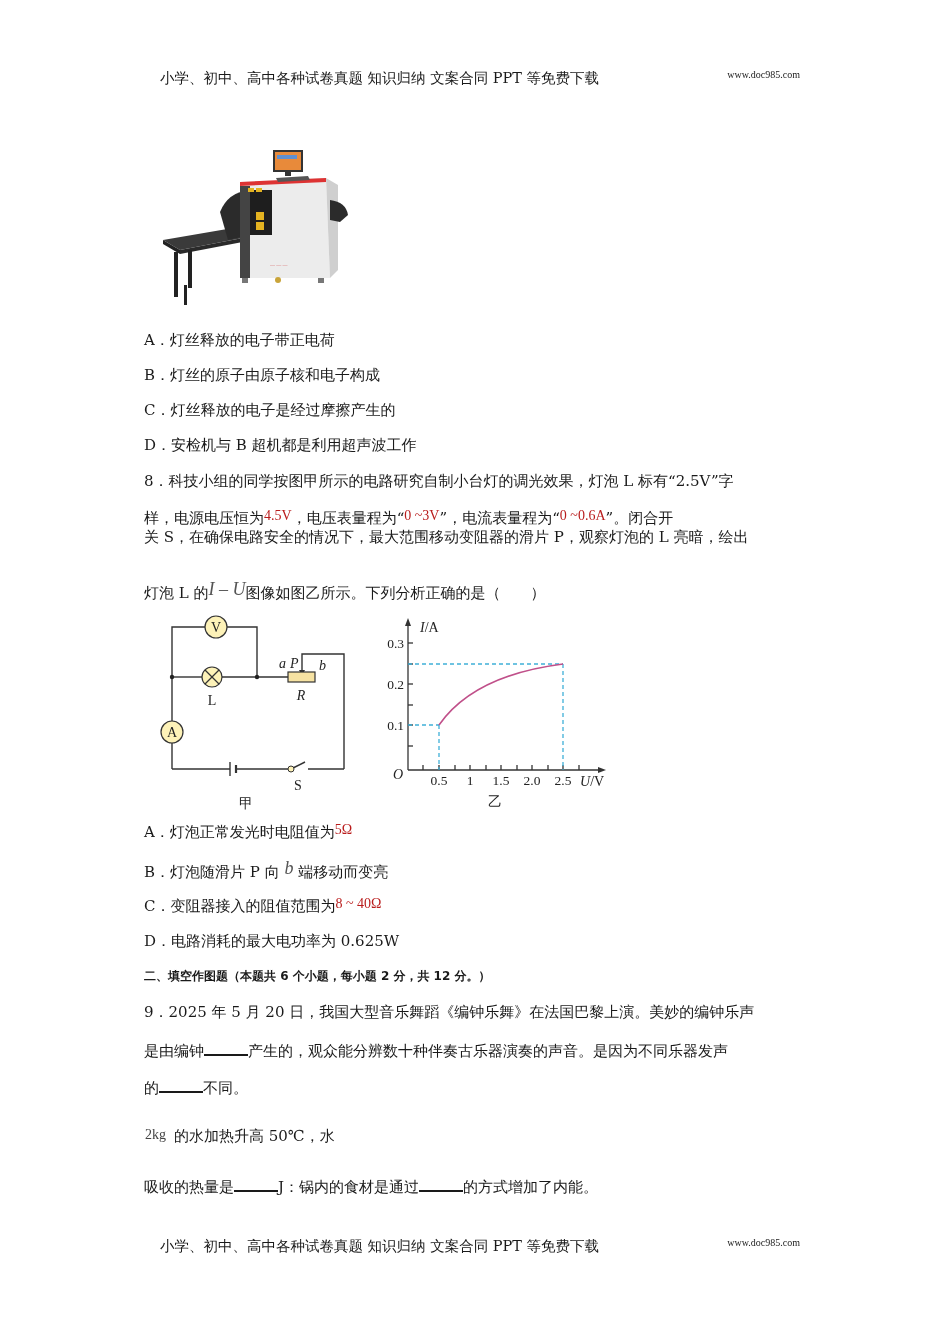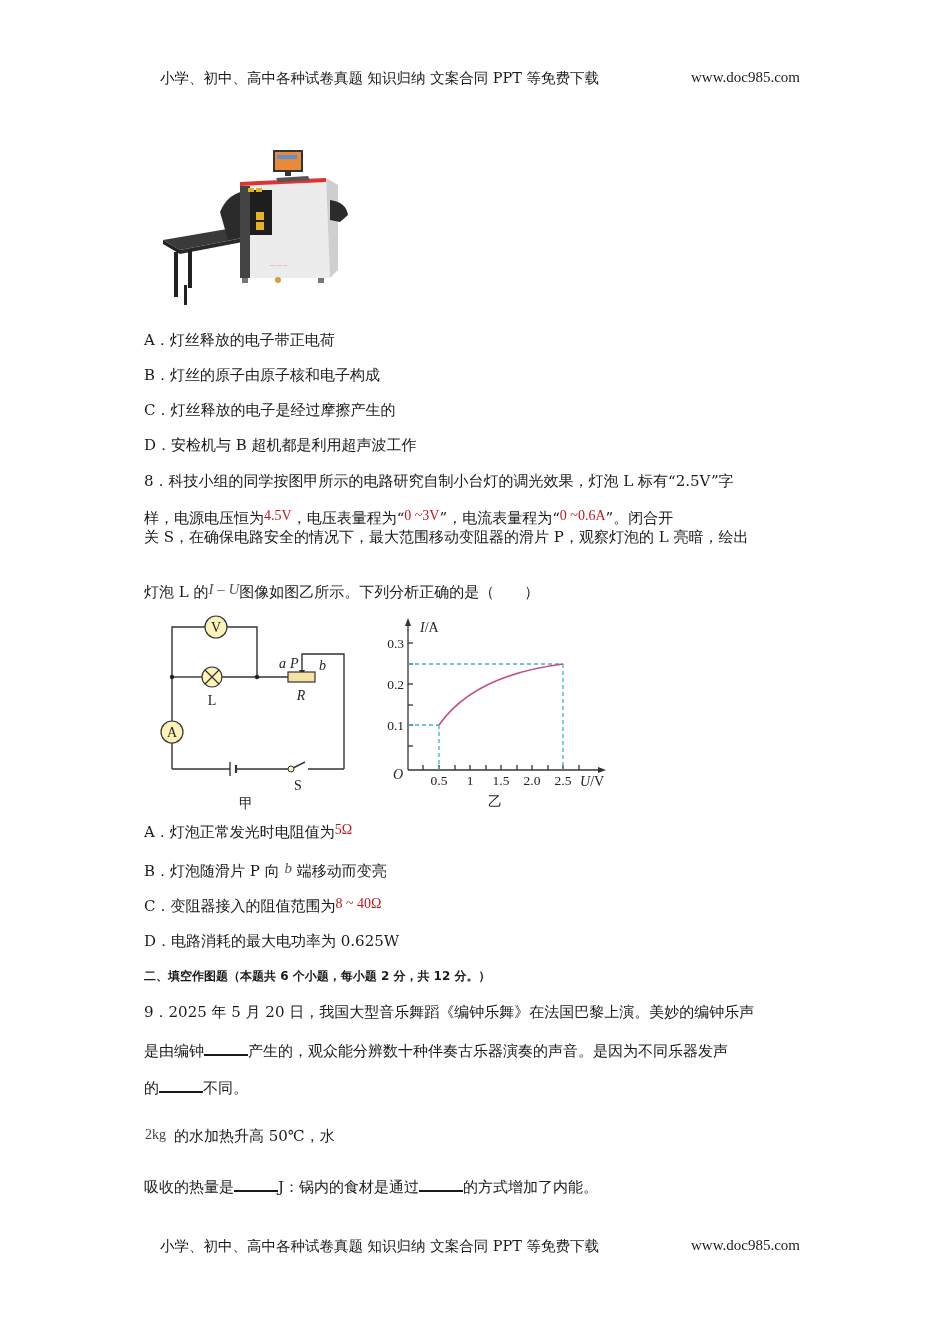--- a/index.html
+++ b/index.html
@@ -1,25 +1,25 @@
 <!DOCTYPE html>
 <html><head>
 <meta charset="utf-8">
 <style>
   html, body { margin: 0; padding: 0; background: #ffffff; }
   body { width: 950px; height: 1344px; position: relative; overflow: hidden;
          font-family: "DejaVu Serif", "Liberation Serif", serif; color: #1a1a1a; }
   .hdr, .ftr { position: absolute; left: 160px; width: 640px; font-size: 14.5px;
                display: flex; justify-content: space-between; white-space: nowrap; gap: 12px; }
   .hdr { top: 69px; } .ftr { top: 1237px; }
-  .hdr .url, .ftr .url { font-family: "Liberation Serif", serif; font-size: 15px; }
+  .hdr .url, .ftr .url { font-family: "Liberation Serif", serif; font-size: 10px; }
   .photo { position: absolute; left: 158px; top: 140px; width: 200px; height: 165px; }
   .line { position: absolute; left: 144px; font-size: 15px; white-space: nowrap; line-height: 20px; }
   .math { font-family: "Liberation Serif", serif; color: #b91c1c; font-size: 14px; position: relative; top: -3px; }
-  .mathi { font-family: "Liberation Serif", serif; font-style: italic; color: #555; font-size: 15px; position: relative; top: -3px; }
+  .mathi { font-family: "Liberation Serif", serif; font-style: italic; color: #555; font-size: 18px; position: relative; top: -3px; }
   .blank { display: inline-block; width: 44px; border-bottom: 2px solid #1a1a1a; height: 14px; vertical-align: baseline; }
   .sec { font-weight: bold; font-size: 12px; font-family: "DejaVu Sans", sans-serif; }
   .sup { font-family: "Liberation Serif", serif; font-size: 14px; color: #444; position: absolute; }
   svg text { font-family: "Liberation Serif", serif; }
 </style>
 </head>
 <body>
 
 <div class="hdr">
   <span>小学、初中、高中各种试卷真题  知识归纳  文案合同  PPT 等免费下载</span>

